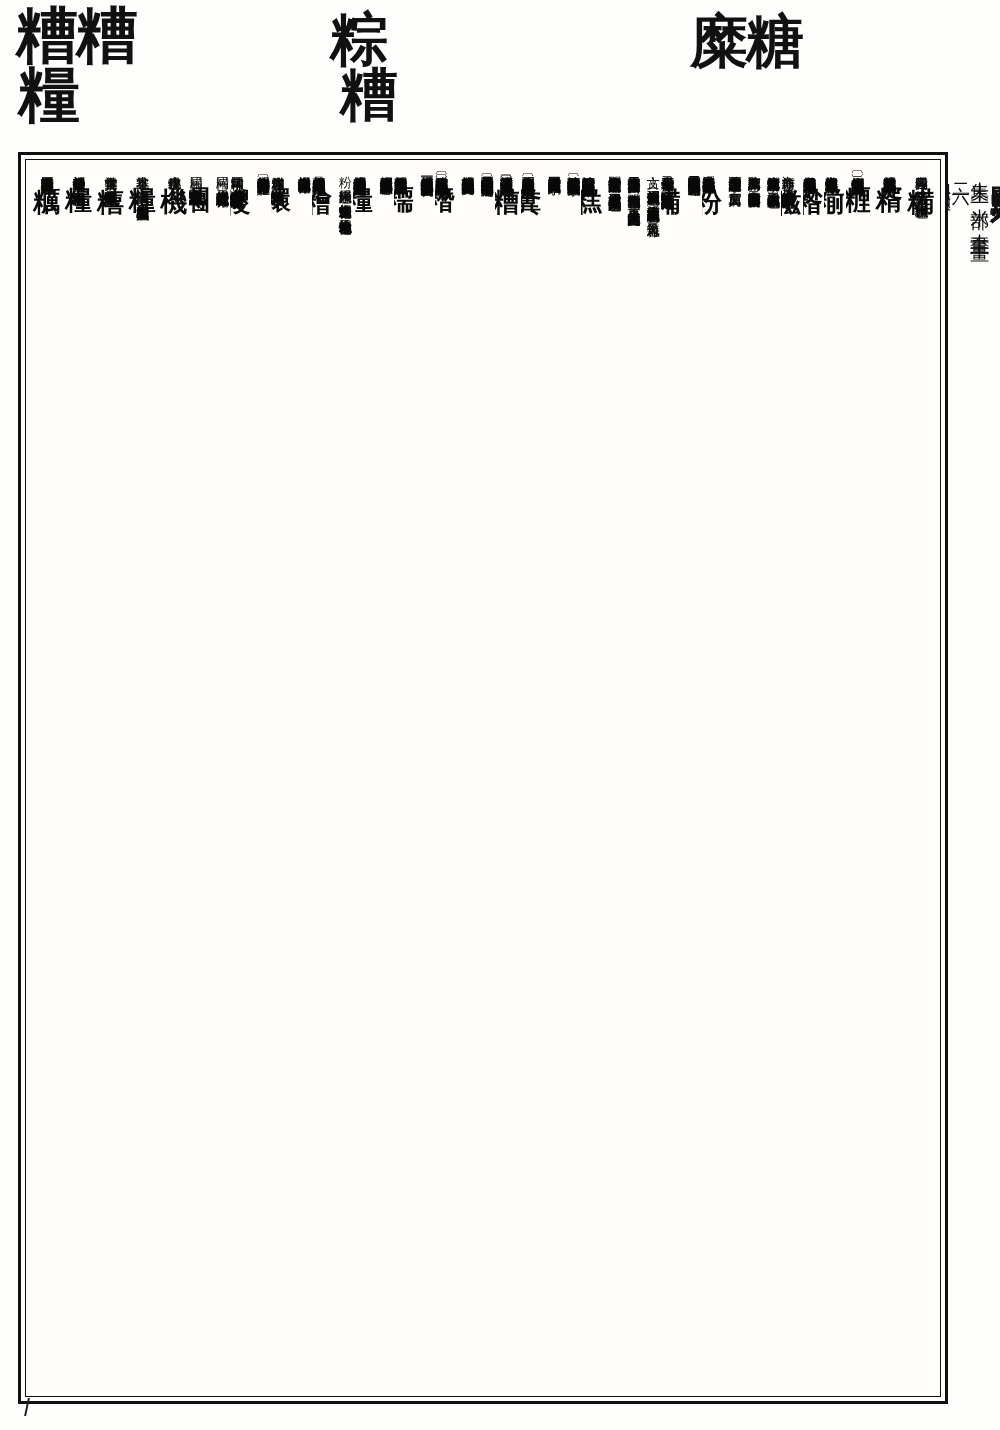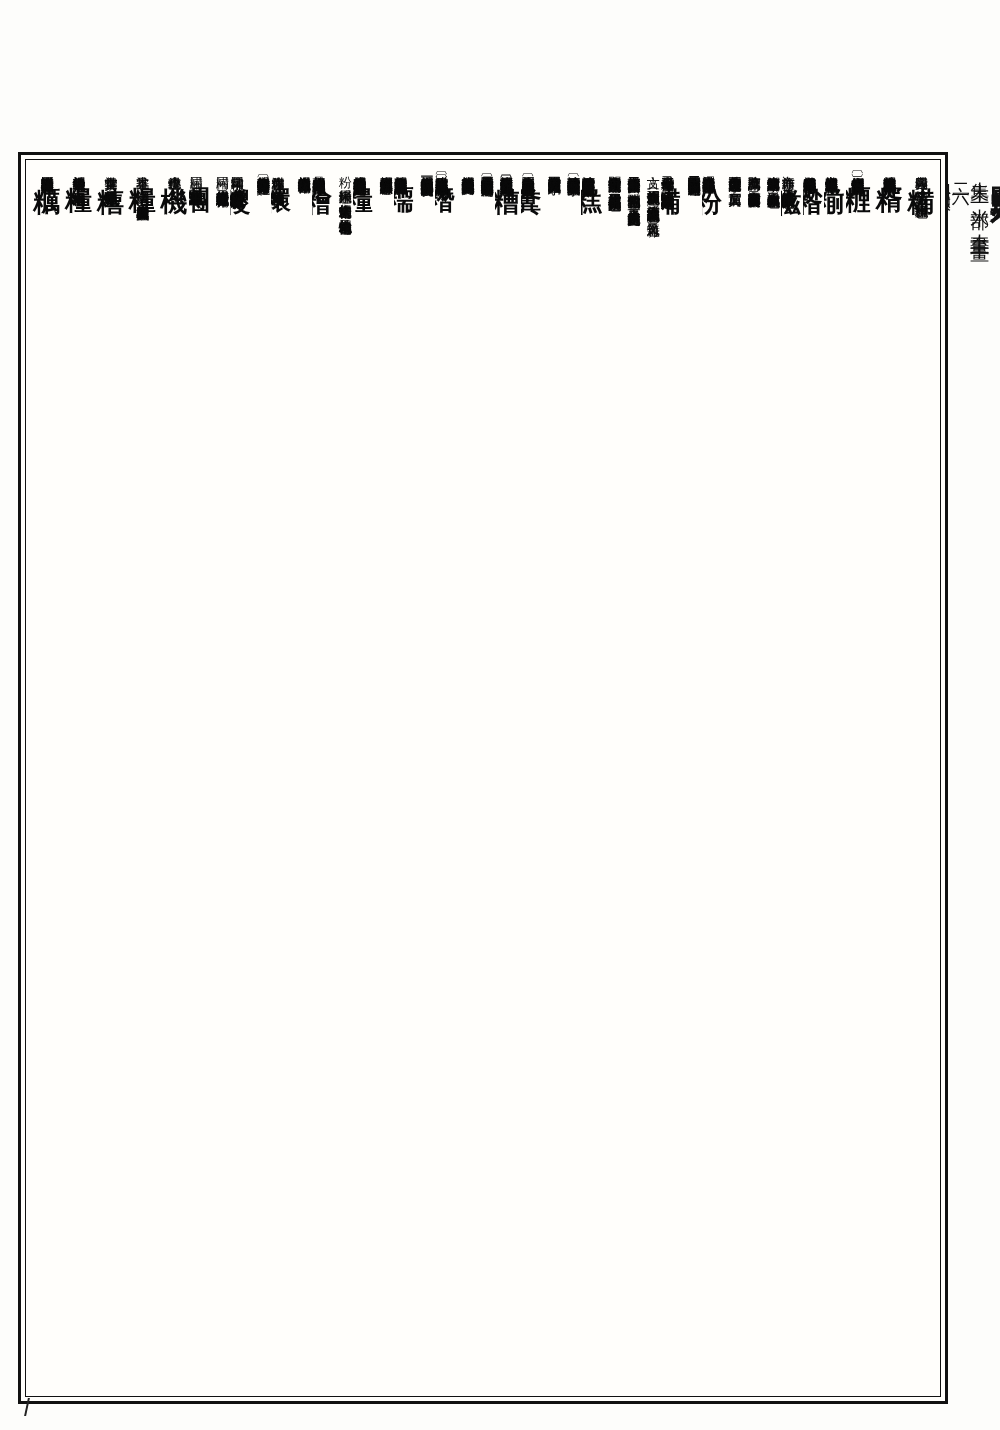--- a/index.html
+++ b/index.html
@@ -138,20 +138,33 @@
     height: 18px;
     border-left: 2px solid #222;
     transform: skewX(-12deg);
   }
 </style>
 </head>
 <body>
 
 <div class="page">
 
+  <div class="header-band">
+    <div class="hdr-glyph hdr-cluster-1">
+      <span class="r1">糟糟</span>
+      <span class="r2">糧</span>
+    </div>
+    <div class="hdr-glyph hdr-cluster-2">
+      <span class="r1">粽</span>
+      <span class="r2">糟</span>
+    </div>
+    <div class="hdr-glyph hdr-cluster-3">
+      <span class="r1">糜糖</span>
+    </div>
+  </div>
 
   <div class="spine">
     <div class="spine-col spine-page">同文書局原版</div>
     <div class="spine-col spine-page">二六</div>
     <div class="spine-col spine-sub">未集上　米部　十畫至十二畫</div>
     <div class="spine-col spine-title">康熙字典六</div>
   </div>
 
   <div class="frame">
     <div class="frame-inner">

